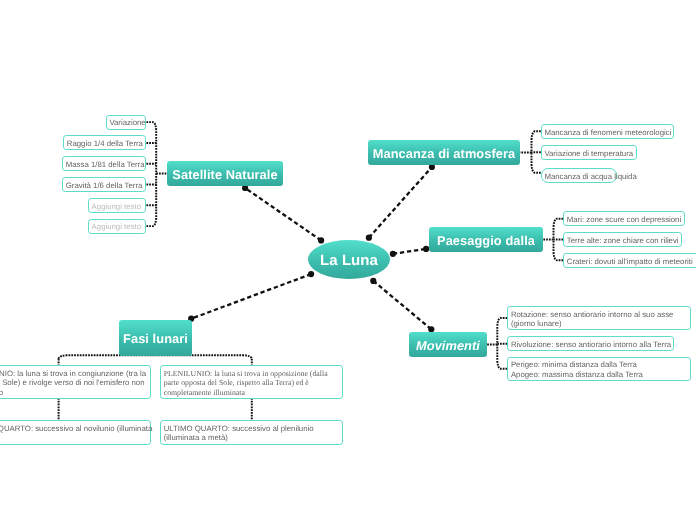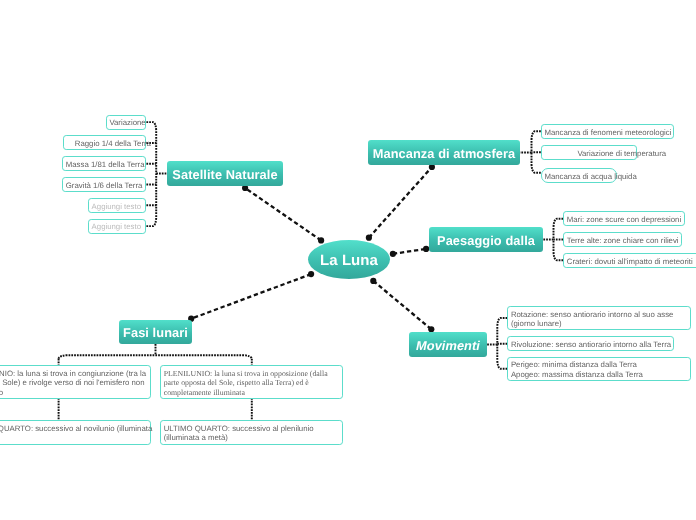--- a/index.html
+++ b/index.html
@@ -19,38 +19,38 @@
         display:flex;align-items:center;justify-content:center;}
   .root > span, .lvl2 > span{position:relative;top:0.9px;}
   .leaf{border:1.5px solid #5cddcb;border-radius:3.2px;background:#fff;color:#636363;
         font-size:7.8px;line-height:9.3px;
         display:flex;align-items:center;white-space:nowrap;}
   .leaf > div{padding-left:2.6px;position:relative;top:0.9px;}
   .leaf.ph{color:#bcbcbc;}
   #n-root{left:308px;top:240px;width:82px;height:39px;}
   #n-b0{left:167px;top:161px;width:116px;height:25px;}
   #n-b0l0{left:105.8px;top:114.6px;width:40.6px;height:15px;}
-  #n-b0l1{left:63.2px;top:135.4px;width:83.2px;height:15px;padding-left:8px;}
+  #n-b0l1{left:63.2px;top:135.4px;width:83.2px;height:15px;}
   #n-b0l2{left:62.2px;top:156.2px;width:84.2px;height:15px;}
   #n-b0l3{left:62.2px;top:177px;width:84.2px;height:15px;}
   #n-b0l4{left:88px;top:197.8px;width:58.4px;height:15px;}
   #n-b0l5{left:88px;top:218.6px;width:58.4px;height:15px;}
   #n-b1{left:368px;top:140px;width:152px;height:25px;}
   #n-b1l0{left:540.8px;top:123.8px;width:133.6px;height:15px;}
-  #n-b1l1{left:540.8px;top:144.8px;width:96.3px;height:15px;padding-left:33px;}
+  #n-b1l1{left:540.8px;top:144.8px;width:96.3px;height:15px;}
   #n-b1l2{left:540.8px;top:168px;width:76px;height:15px;border-radius:7px;}
   #n-b2{left:429px;top:227px;width:114px;height:25px;}
   #n-b2l0{left:563.2px;top:211.2px;width:121.4px;height:15px;}
   #n-b2l1{left:563.2px;top:232px;width:118.8px;height:15px;}
   #n-b2l2{left:563.2px;top:252.8px;width:137px;height:15px;}
   #n-b3{left:409px;top:332px;width:78px;height:25px;font-style:italic;}
   #n-b3l0{left:507.3px;top:306.1px;width:184.2px;height:23.8px;}
   #n-b3l1{left:507.3px;top:336.1px;width:166.5px;height:15.1px;}
   #n-b3l2{left:507.3px;top:357px;width:183.8px;height:23.5px;}
-  #n-b4{left:119px;top:320px;width:73px;height:24px;}
+  #n-b4{left:119px;top:320px;width:73px;height:36px;}
   #n-b4l0{left:-33.5px;top:365.2px;width:184.2px;height:33.6px;}
   #n-b4l1{left:160.1px;top:365.2px;width:183.4px;height:33.6px;font-family:Liberation Serif, serif;}
   #n-b4l2{left:-33.5px;top:419.5px;width:184.2px;height:25px;}
   #n-b4l3{left:160.1px;top:419.5px;width:183.4px;height:25px;}
 </style>
 </head>
 <body>
 
 <div id="stage">
   <svg id="links" viewBox="0 0 696 520" xmlns="http://www.w3.org/2000/svg">

